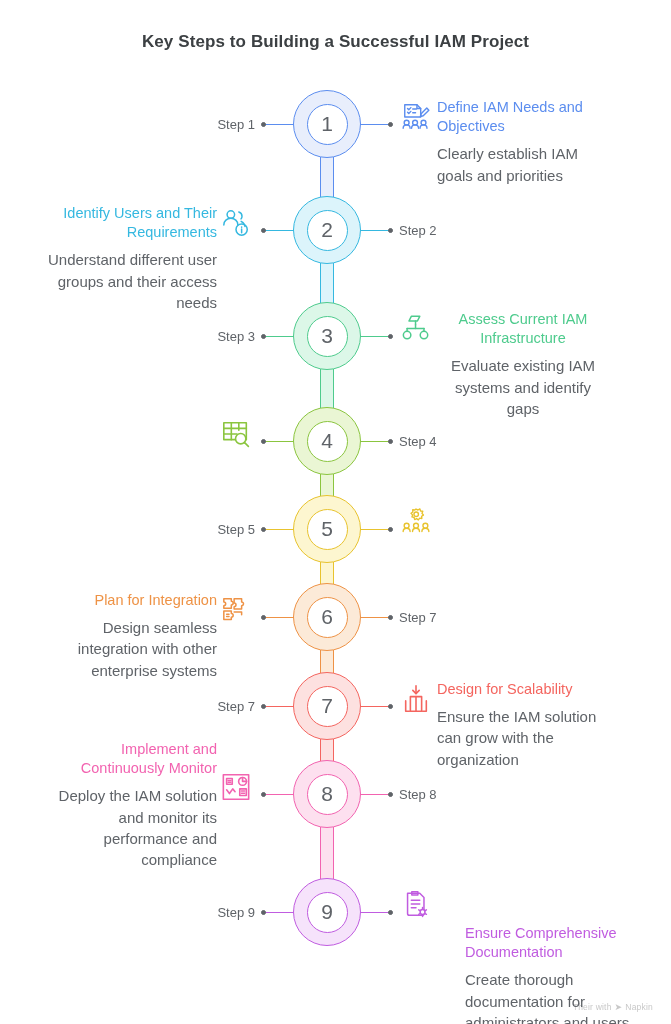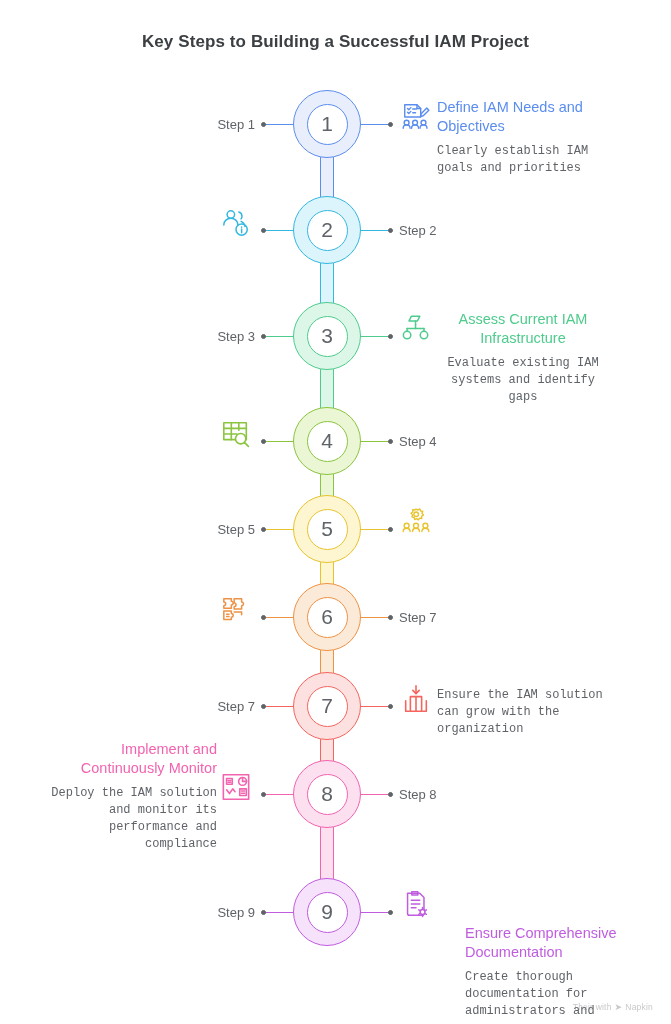--- a/index.html
+++ b/index.html
@@ -117,24 +117,23 @@
   .text-block.right { text-align: left; }
   .text-block.left  { text-align: right; }
   .tb-title {
     font-size: 14.5px;
     line-height: 1.32;
     font-weight: normal;
     color: currentColor;
   }
   .tb-desc {
     margin-top: 7px;
-    font-size: 12px;
+    font-size: 15px;
     line-height: 1.42;
     color: #5f6368;
-    font-family: Liberation Mono, monospace;
   }
 
   
   .icon {
     position: absolute;
     width: 30px;
     height: 30px;
     z-index: 4;
   }
   .icon svg { display: block; width: 30px; height: 30px; }
@@ -206,20 +205,24 @@
     <svg viewBox="0 0 32 32" fill="none" stroke="currentColor" stroke-width="1.6" stroke-linecap="round" stroke-linejoin="round">
       <circle cx="10.5" cy="7" r="4"></circle>
       <path d="M3 18c0-4.1 3.4-7 7.5-7s7.5 2.9 7.5 7"></path>
       <path d="M19 4.2c2 0.6 3.4 2.4 3.4 4.5 0 1.1-0.4 2.1-1 2.9"></path>
       <path d="M21.5 14.2c2.3 1.1 3.9 3.1 4.1 5.6"></path>
       <circle cx="22" cy="23" r="6"></circle>
       <path d="M22 20.2v0.2"></path>
         <path d="M22 22.5v4"></path>
     </svg>
     </div>
+    <div class="text-block left" style="color: rgb(53, 184, 224); left: 45px; top: 204px;">
+      <div class="tb-title">Identify Users and Their Requirements</div>
+      <div class="tb-desc">Understand different user groups and their access needs</div>
+    </div>
     <div class="pipe" style="color: rgb(78, 203, 141); left: 320px; top: 367px; height: 43px; background: rgb(220, 247, 232);"></div>
     <div class="node" style="color: rgb(78, 203, 141); background: rgb(220, 247, 232); left: 293px; top: 302px;">
       <div class="inner">
         <span class="num">3</span>
       </div>
     </div>
     <div class="conn" style="background: rgb(78, 203, 141); left: 264px; top: 335.5px; width: 30px;"></div>
     <div class="dot filled" style="left: 261px; top: 333.5px;"></div>
     <div class="step-label" style="right: 416px; top: 329px;">Step 3</div>
     <div class="conn" style="background: rgb(78, 203, 141); left: 360px; top: 335.5px; width: 29px;"></div>
@@ -299,20 +302,24 @@
     <div class="icon" style="color: rgb(238, 146, 69); left: 221px; top: 595px;">
     <svg viewBox="0 0 32 32" fill="none" stroke="currentColor" stroke-width="1.6" stroke-linecap="round" stroke-linejoin="round">
       <path d="M3 4h8v2.6a2 2 0 1 1 0 4V14H3v-2.6a2 2 0 1 0 0-4z"></path>
       <path d="M14 4h8v3.4a2 2 0 1 1 0 4V15h-8v-2.6a2 2 0 1 0 0-4z"></path>
       <path d="M3 17h8v2.6a2 2 0 1 1 0 4V26H3z"></path>
       <path d="M14 18h8v3"></path>
       <path d="M6 20.5h2.5"></path>
         <path d="M6 23h2.5"></path>
     </svg>
     </div>
+    <div class="text-block left" style="color: rgb(238, 146, 69); left: 45px; top: 591px;">
+      <div class="tb-title">Plan for Integration</div>
+      <div class="tb-desc">Design seamless integration with other enterprise systems</div>
+    </div>
     <div class="pipe" style="color: rgb(244, 101, 95); left: 320px; top: 737px; height: 26px; background: rgb(253, 225, 224);"></div>
     <div class="node" style="color: rgb(244, 101, 95); background: rgb(253, 225, 224); left: 293px; top: 672px;">
       <div class="inner">
         <span class="num">7</span>
       </div>
     </div>
     <div class="conn" style="background: rgb(244, 101, 95); left: 264px; top: 705.5px; width: 30px;"></div>
     <div class="dot filled" style="left: 261px; top: 703.5px;"></div>
     <div class="step-label" style="right: 416px; top: 699px;">Step 7</div>
     <div class="conn" style="background: rgb(244, 101, 95); left: 360px; top: 705.5px; width: 29px;"></div>
@@ -321,20 +328,21 @@
     <svg viewBox="0 0 32 32" fill="none" stroke="currentColor" stroke-width="1.7" stroke-linecap="round" stroke-linejoin="round">
       <path d="M16 2v8"></path>
         <path d="M12.6 6.8L16 10.3l3.4-3.5"></path>
       <path d="M10 13.5h12V29H10z"></path>
       <path d="M16 13.5V29"></path>
       <path d="M5 18v11h4"></path>
       <path d="M27 18v11h-4"></path>
     </svg>
     </div>
     <div class="text-block right" style="color: rgb(244, 101, 95); left: 437px; top: 680px;">
+      <div class="tb-title">Design for Scalability</div>
       <div class="tb-desc">Ensure the IAM solution can grow with the organization</div>
     </div>
     <div class="pipe" style="color: rgb(242, 99, 176); left: 320px; top: 825px; height: 56px; background: rgb(253, 224, 239);"></div>
     <div class="node" style="color: rgb(242, 99, 176); background: rgb(253, 224, 239); left: 293px; top: 760px;">
       <div class="inner">
         <span class="num">8</span>
       </div>
     </div>
     <div class="conn" style="background: rgb(242, 99, 176); left: 360px; top: 793.5px; width: 29px;"></div>
     <div class="dot filled" style="left: 388px; top: 791.5px;"></div>

